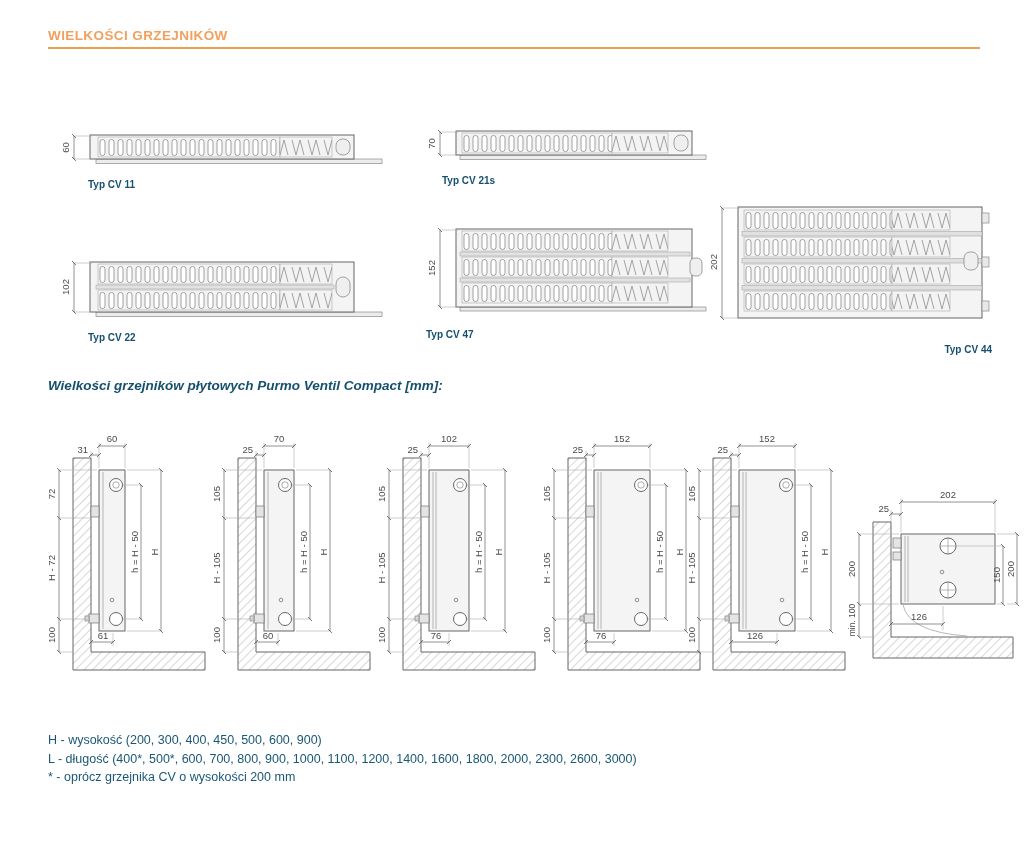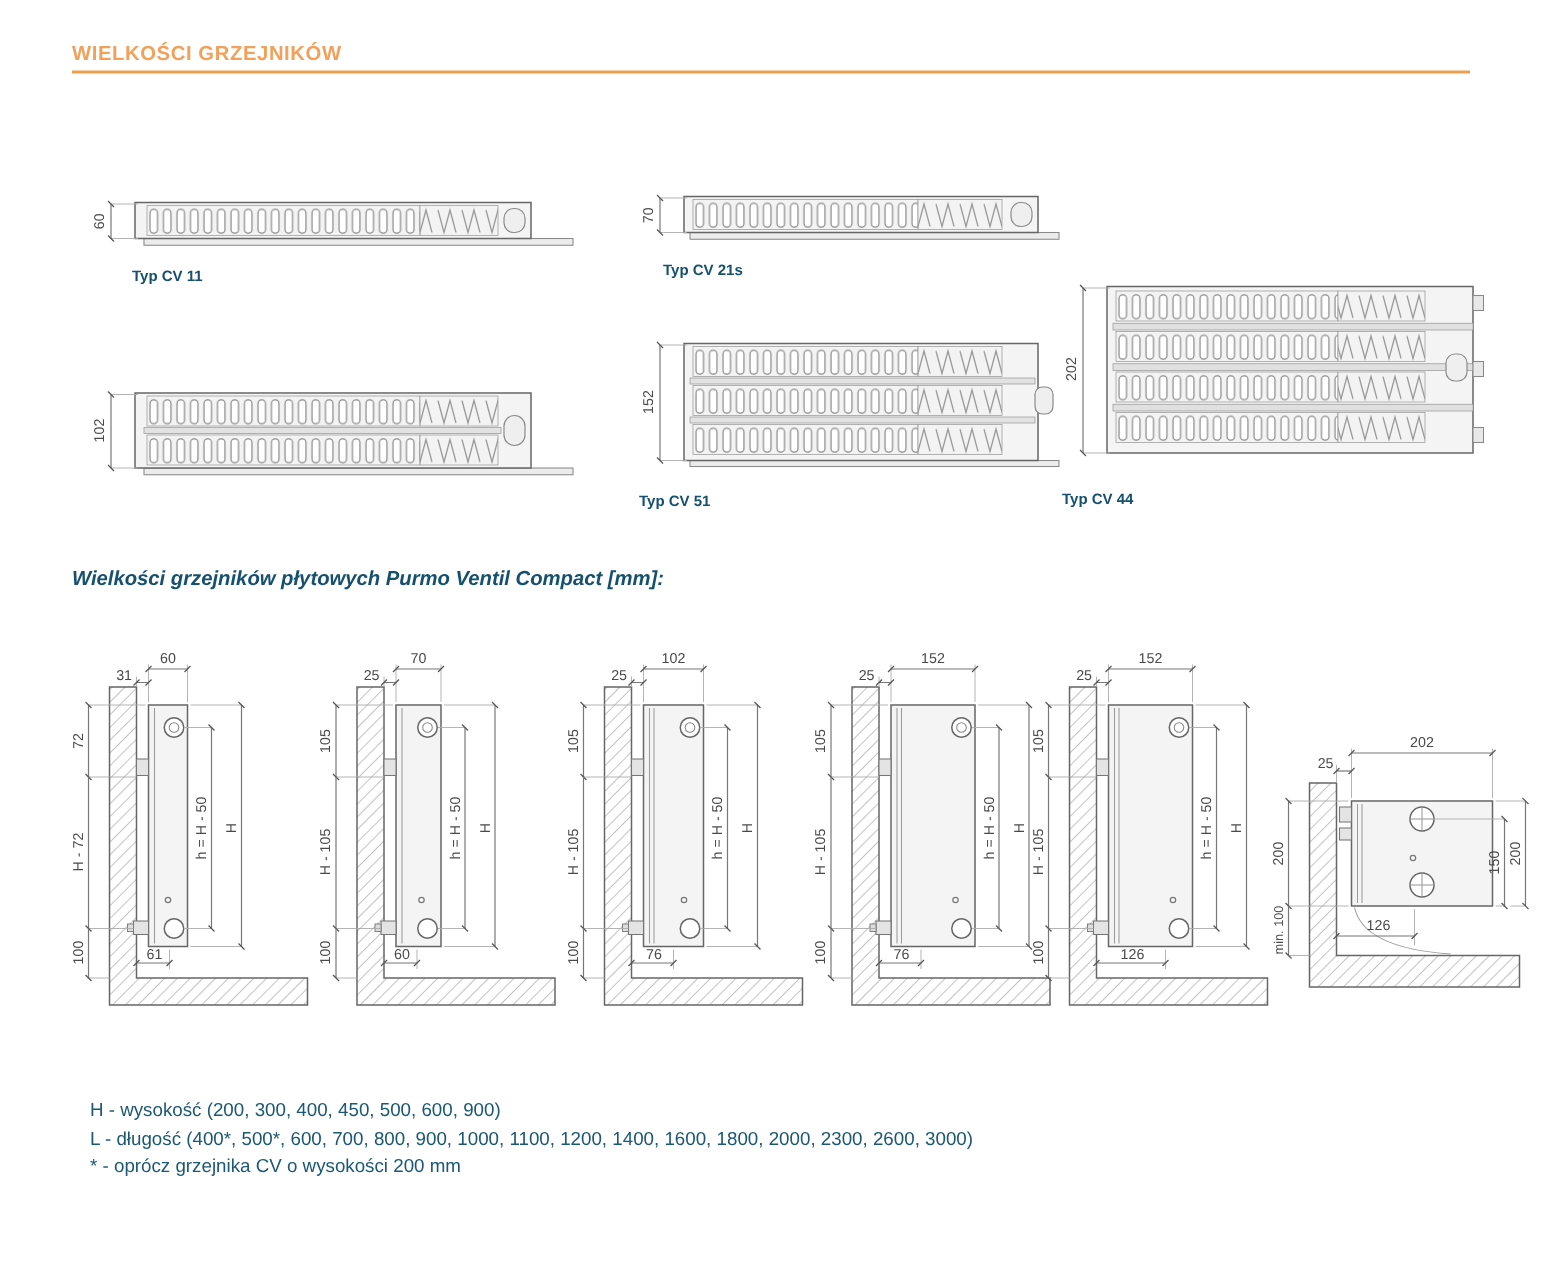--- a/index.html
+++ b/index.html
@@ -9,21 +9,21 @@
 
   .header-title { position:absolute; left:48px; top:28px; font-size:13.5px; font-weight:600;
     letter-spacing:.4px; color:#F2A15C; }
   .header-rule { position:absolute; left:48px; top:47px; width:932px; height:2px; background:#EC9F4E; }
 
   .fig { position:absolute; }
   .type-label { font-size:10px; font-weight:bold; color:#15506E; margin-top:7px; }
 
   .subtitle { position:absolute; left:48px; top:378px; font-size:13.5px; font-weight:bold; color:#15506E;font-style:italic; }
 
-  .legend { position:absolute; left:60px; top:731px; font-size:12.5px; color:#1A5875; line-height:18.5px; }
+  .legend { position:absolute; left:48px; top:731px; font-size:12.5px; color:#1A5875; line-height:18.5px; }
 
   svg { display:block; }
   .dim  { stroke:#777; stroke-width:.8; }
   .ext  { stroke:#ababab; stroke-width:.6; }
   .out  { fill:#f4f4f4; stroke:#666; stroke-width:1; }
   .thin { stroke:#9a9a9a; stroke-width:.7; fill:none; }
   text.d { font-family:"Liberation Sans",sans-serif; font-size:9.5px; fill:#4a4a4a; }
   text.ds { font-family:"Liberation Sans",sans-serif; font-size:8.5px; fill:#4a4a4a; }
 </style>
 </head>
@@ -100,20 +100,21 @@
       <g transform="translate(46,35)">
         <rect width="182" height="20" fill="url(#slots)" stroke="#9a9a9a" stroke-width="0.5"></rect>
         <rect x="182" width="52" height="20" fill="url(#fins)" stroke="#9a9a9a" stroke-width="0.5"></rect>
       </g>
       <rect x="284" y="22" width="14" height="20" rx="7" fill="#efefef" stroke="#8a8a8a" stroke-width="0.8"></rect>
       <line class="ext" x1="22" y1="8" x2="40" y2="8"></line>
       <line class="ext" x1="22" y1="57" x2="40" y2="57"></line>
       <line class="dim" x1="22" y1="8" x2="22" y2="57" marker-start="url(#tick)" marker-end="url(#tick)"></line>
       <text class="d" transform="rotate(-90 17 32)" x="17" y="32" text-anchor="middle">102</text>
     </svg>
+    <div class="type-label" style="margin-left:36px">Typ CV 22</div>
   </div>
 
   <div class="fig" style="left:418px; top:222px;">
     <svg width="292" height="100" viewBox="0 0 292 100">
       <rect x="42" y="85" width="246" height="4" fill="#ececec" stroke="#8a8a8a" stroke-width="0.7"></rect>
       <rect class="out" x="38" y="7" width="236" height="78"></rect>
       <g transform="translate(44,9)">
         <rect width="150" height="20" fill="url(#slots)" stroke="#9a9a9a" stroke-width="0.5"></rect>
         <rect x="150" width="56" height="20" fill="url(#fins)" stroke="#9a9a9a" stroke-width="0.5"></rect>
       </g>
@@ -126,24 +127,24 @@
       <g transform="translate(44,61)">
         <rect width="150" height="20" fill="url(#slots)" stroke="#9a9a9a" stroke-width="0.5"></rect>
         <rect x="150" width="56" height="20" fill="url(#fins)" stroke="#9a9a9a" stroke-width="0.5"></rect>
       </g>
       <rect x="272" y="36" width="12" height="18" rx="5" fill="#efefef" stroke="#8a8a8a" stroke-width="0.8"></rect>
       <line class="ext" x1="22" y1="8" x2="40" y2="8"></line>
       <line class="ext" x1="22" y1="85" x2="40" y2="85"></line>
       <line class="dim" x1="22" y1="8" x2="22" y2="85" marker-start="url(#tick)" marker-end="url(#tick)"></line>
       <text class="d" transform="rotate(-90 17 46)" x="17" y="46" text-anchor="middle">152</text>
     </svg>
-    <div class="type-label" style="margin-left:8px">Typ CV 51</div>
-  </div>
-
-  <div class="fig" style="left:700px; top:184px;">
+    <div class="type-label" style="margin-left:8px">Typ CV 47</div>
+  </div>
+
+  <div class="fig" style="left:700px; top:200px;text-align:right;">
     <svg width="292" height="137" viewBox="0 0 292 137">
       <rect class="out" x="38" y="7" width="244" height="111"></rect>
       <g transform="translate(44,10)">
         <rect width="148" height="20" fill="url(#slots)" stroke="#9a9a9a" stroke-width="0.5"></rect>
         <rect x="148" width="58" height="20" fill="url(#fins)" stroke="#9a9a9a" stroke-width="0.5"></rect>
       </g>
       <rect x="42" y="31.5" width="240" height="4.5" fill="#e0e0e0" stroke="#9a9a9a" stroke-width="0.5"></rect>
       <g transform="translate(44,37)">
         <rect width="148" height="20" fill="url(#slots)" stroke="#9a9a9a" stroke-width="0.5"></rect>
         <rect x="148" width="58" height="20" fill="url(#fins)" stroke="#9a9a9a" stroke-width="0.5"></rect>

